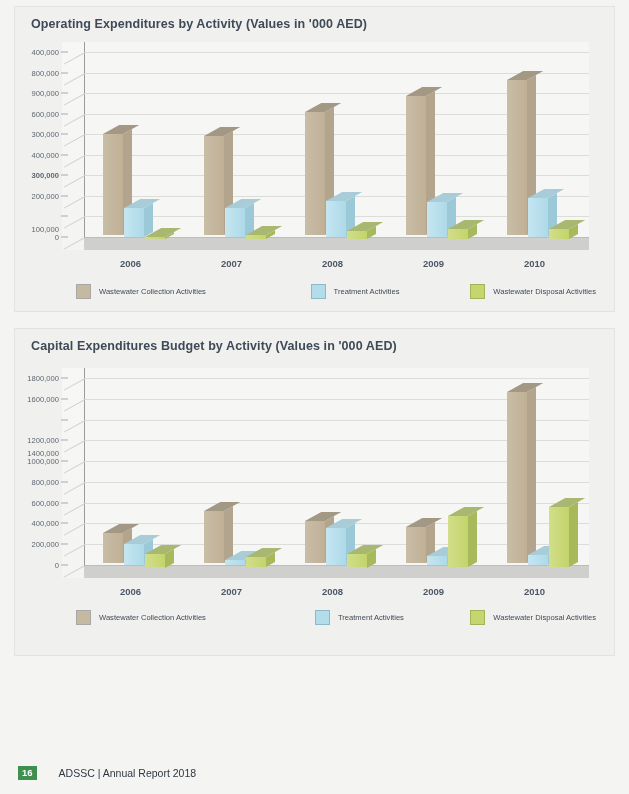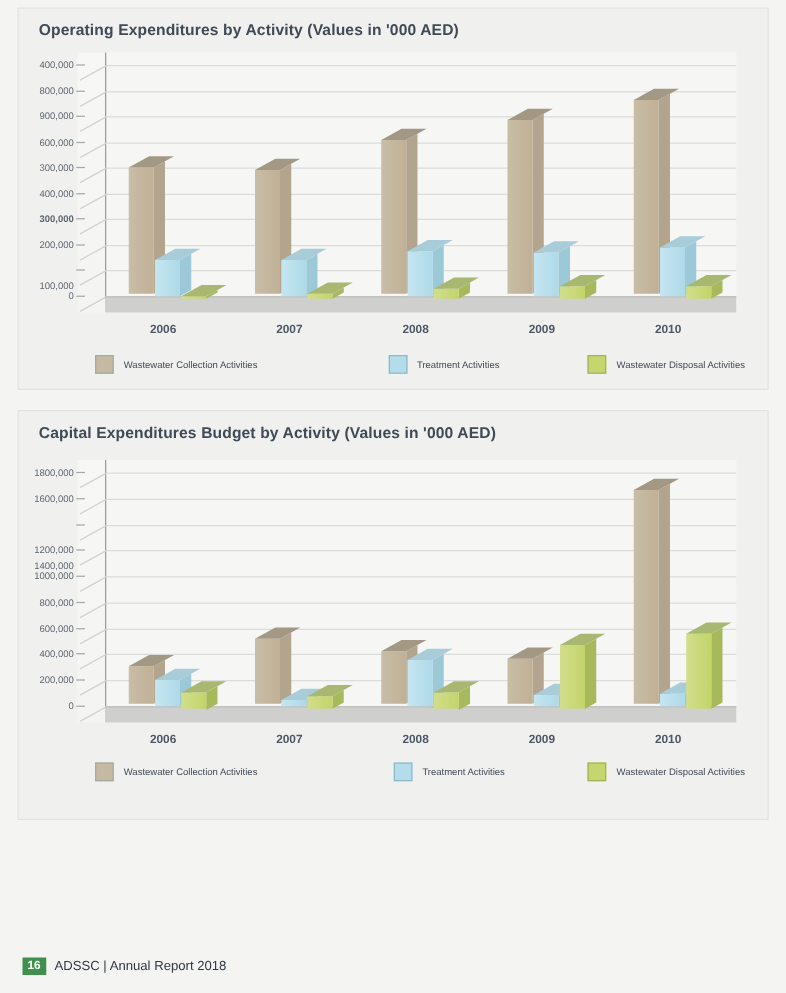--- a/index.html
+++ b/index.html
@@ -176,21 +176,21 @@
     left: 18px; bottom: 14px;
     display: flex; align-items: center;
   }
   .page-badge {
     background: #3f8f4e;
     color: #ffffff;
     font-size: 9.5px;
     font-weight: bold;
     padding: 2px 4px 3px 4px;
     line-height: 1;
-    margin-right: 7px;
+    margin-right: 22px;
   }
   .footer-text {
     font-size: 10.5px;
     color: #2f3842;
     white-space: nowrap;
   }
 </style>
 </head>
 <body>
 

